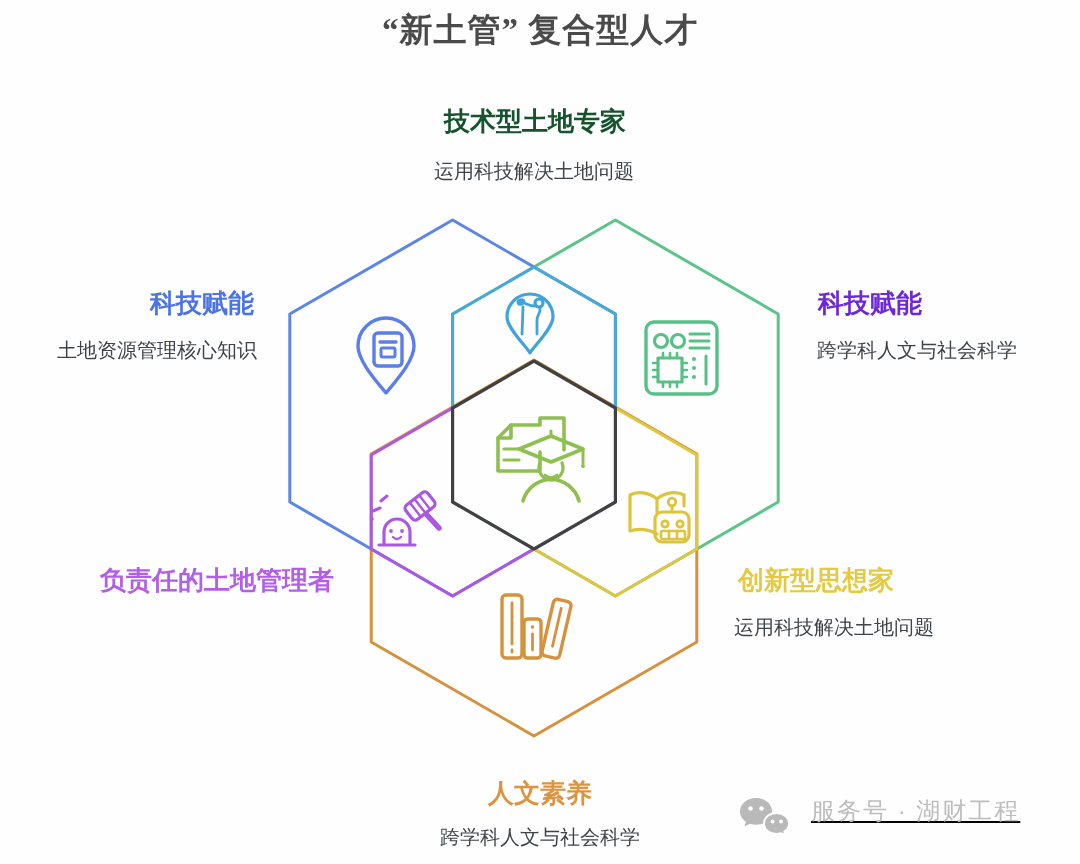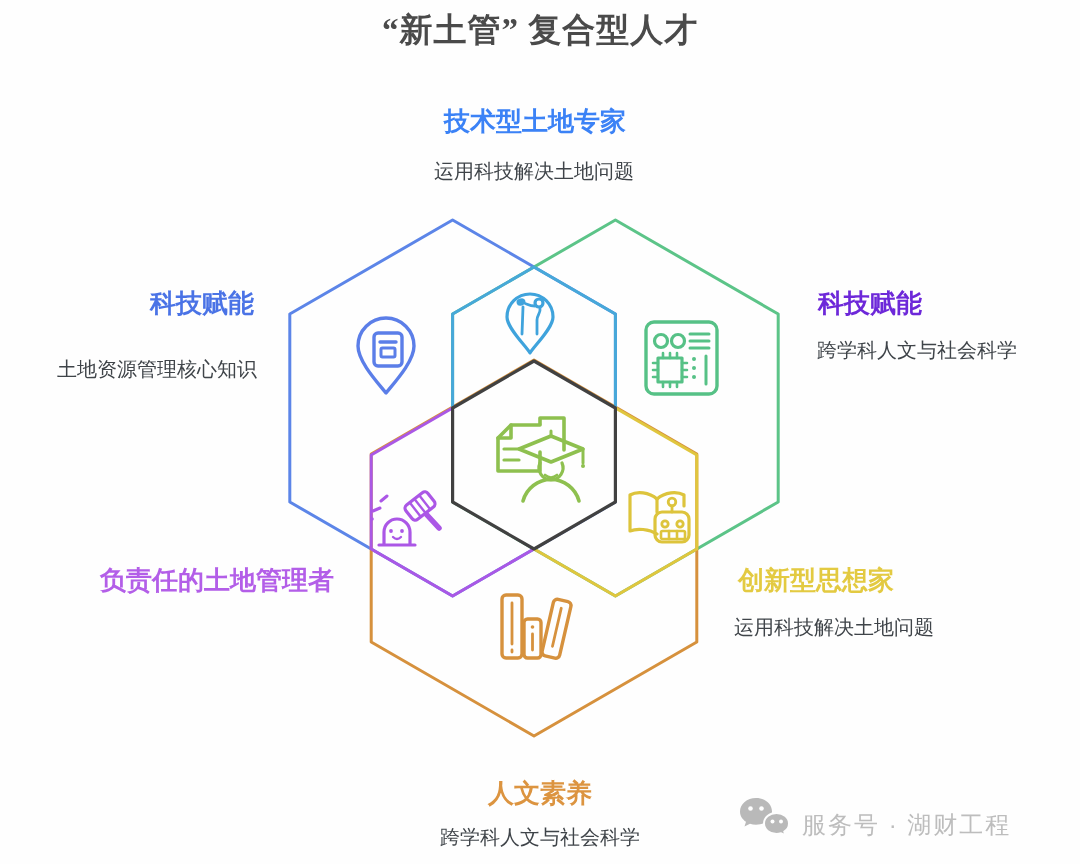--- a/index.html
+++ b/index.html
@@ -4,27 +4,27 @@
 <style>
   html,body{margin:0;padding:0;background:#ffffff;}
   body{font-family:"Liberation Sans","DejaVu Sans",sans-serif;}
   .stage{position:relative;width:1080px;height:864px;background:#fefefe;overflow:hidden;}
   .layer{position:absolute;left:0;top:0;width:1080px;height:864px;}
   .title{position:absolute;left:540px;top:8px;transform:translateX(-50%);
          font-family:"Liberation Serif","DejaVu Serif",serif;
          font-size:33px;font-weight:700;color:#4a4a4a;letter-spacing:1px;white-space:nowrap;margin:0;}
   .label{position:absolute;transform:translateX(-50%);font-size:26px;font-weight:700;white-space:nowrap;}
   .desc{position:absolute;transform:translateX(-50%);font-size:20px;font-weight:400;color:#3f4449;white-space:nowrap;}
-  .c-skyblue{color:#3b82f6;}
+  .c-skyblue{color:#14532d;}
   .c-blue{color:#4a73e6;}
   .c-green{color:#6d28d9;}
   .c-purple{color:#b35ee8;}
   .c-yellow{color:#e3ca41;}
   .c-orange{color:#dc9440;}
-  .watermark{position:absolute;left:738px;top:795px;display:flex;align-items:flex-end;gap:10px;}
+  .watermark{position:absolute;left:738px;top:795px;display:flex;align-items:flex-start;gap:19px;text-decoration:underline;}
   .watermark-text{font-size:24px;font-weight:500;color:#bdbdbd;letter-spacing:2px;white-space:nowrap;}
 </style>
 </head>
 <body>
 
 <div class="stage">
 
   <svg class="layer" viewBox="0 0 1080 864">
 
     <polygon points="452.6,220 615.4,314 615.4,502 452.6,596 289.8,502 289.8,314" fill="none" stroke="#5c85e8" stroke-width="3" stroke-linejoin="round"></polygon>
@@ -120,21 +120,21 @@
       <path d="M523,501 A29,29 0 0 1 579,501"></path>
     </g>
   </svg>
 
   <h1 class="title">“新土管” 复合型人才</h1>
 
   <div class="label c-skyblue" style="left:535px;top:104px">技术型土地专家</div>
   <div class="desc" style="left:534px;top:158px">运用科技解决土地问题</div>
 
   <div class="label c-blue" style="left:202px;top:286px">科技赋能</div>
-  <div class="desc" style="left:157px;top:356px">土地资源管理核心知识</div>
+  <div class="desc" style="left:157px;top:337px">土地资源管理核心知识</div>
 
   <div class="label c-green" style="left:870px;top:286px">科技赋能</div>
   <div class="desc" style="left:917px;top:337px">跨学科人文与社会科学</div>
 
   <div class="label c-purple" style="left:217px;top:563px">负责任的土地管理者</div>
 
   <div class="label c-yellow" style="left:816px;top:563px">创新型思想家</div>
   <div class="desc" style="left:834px;top:614px">运用科技解决土地问题</div>
 
   <div class="label c-orange" style="left:540px;top:776px">人文素养</div>

